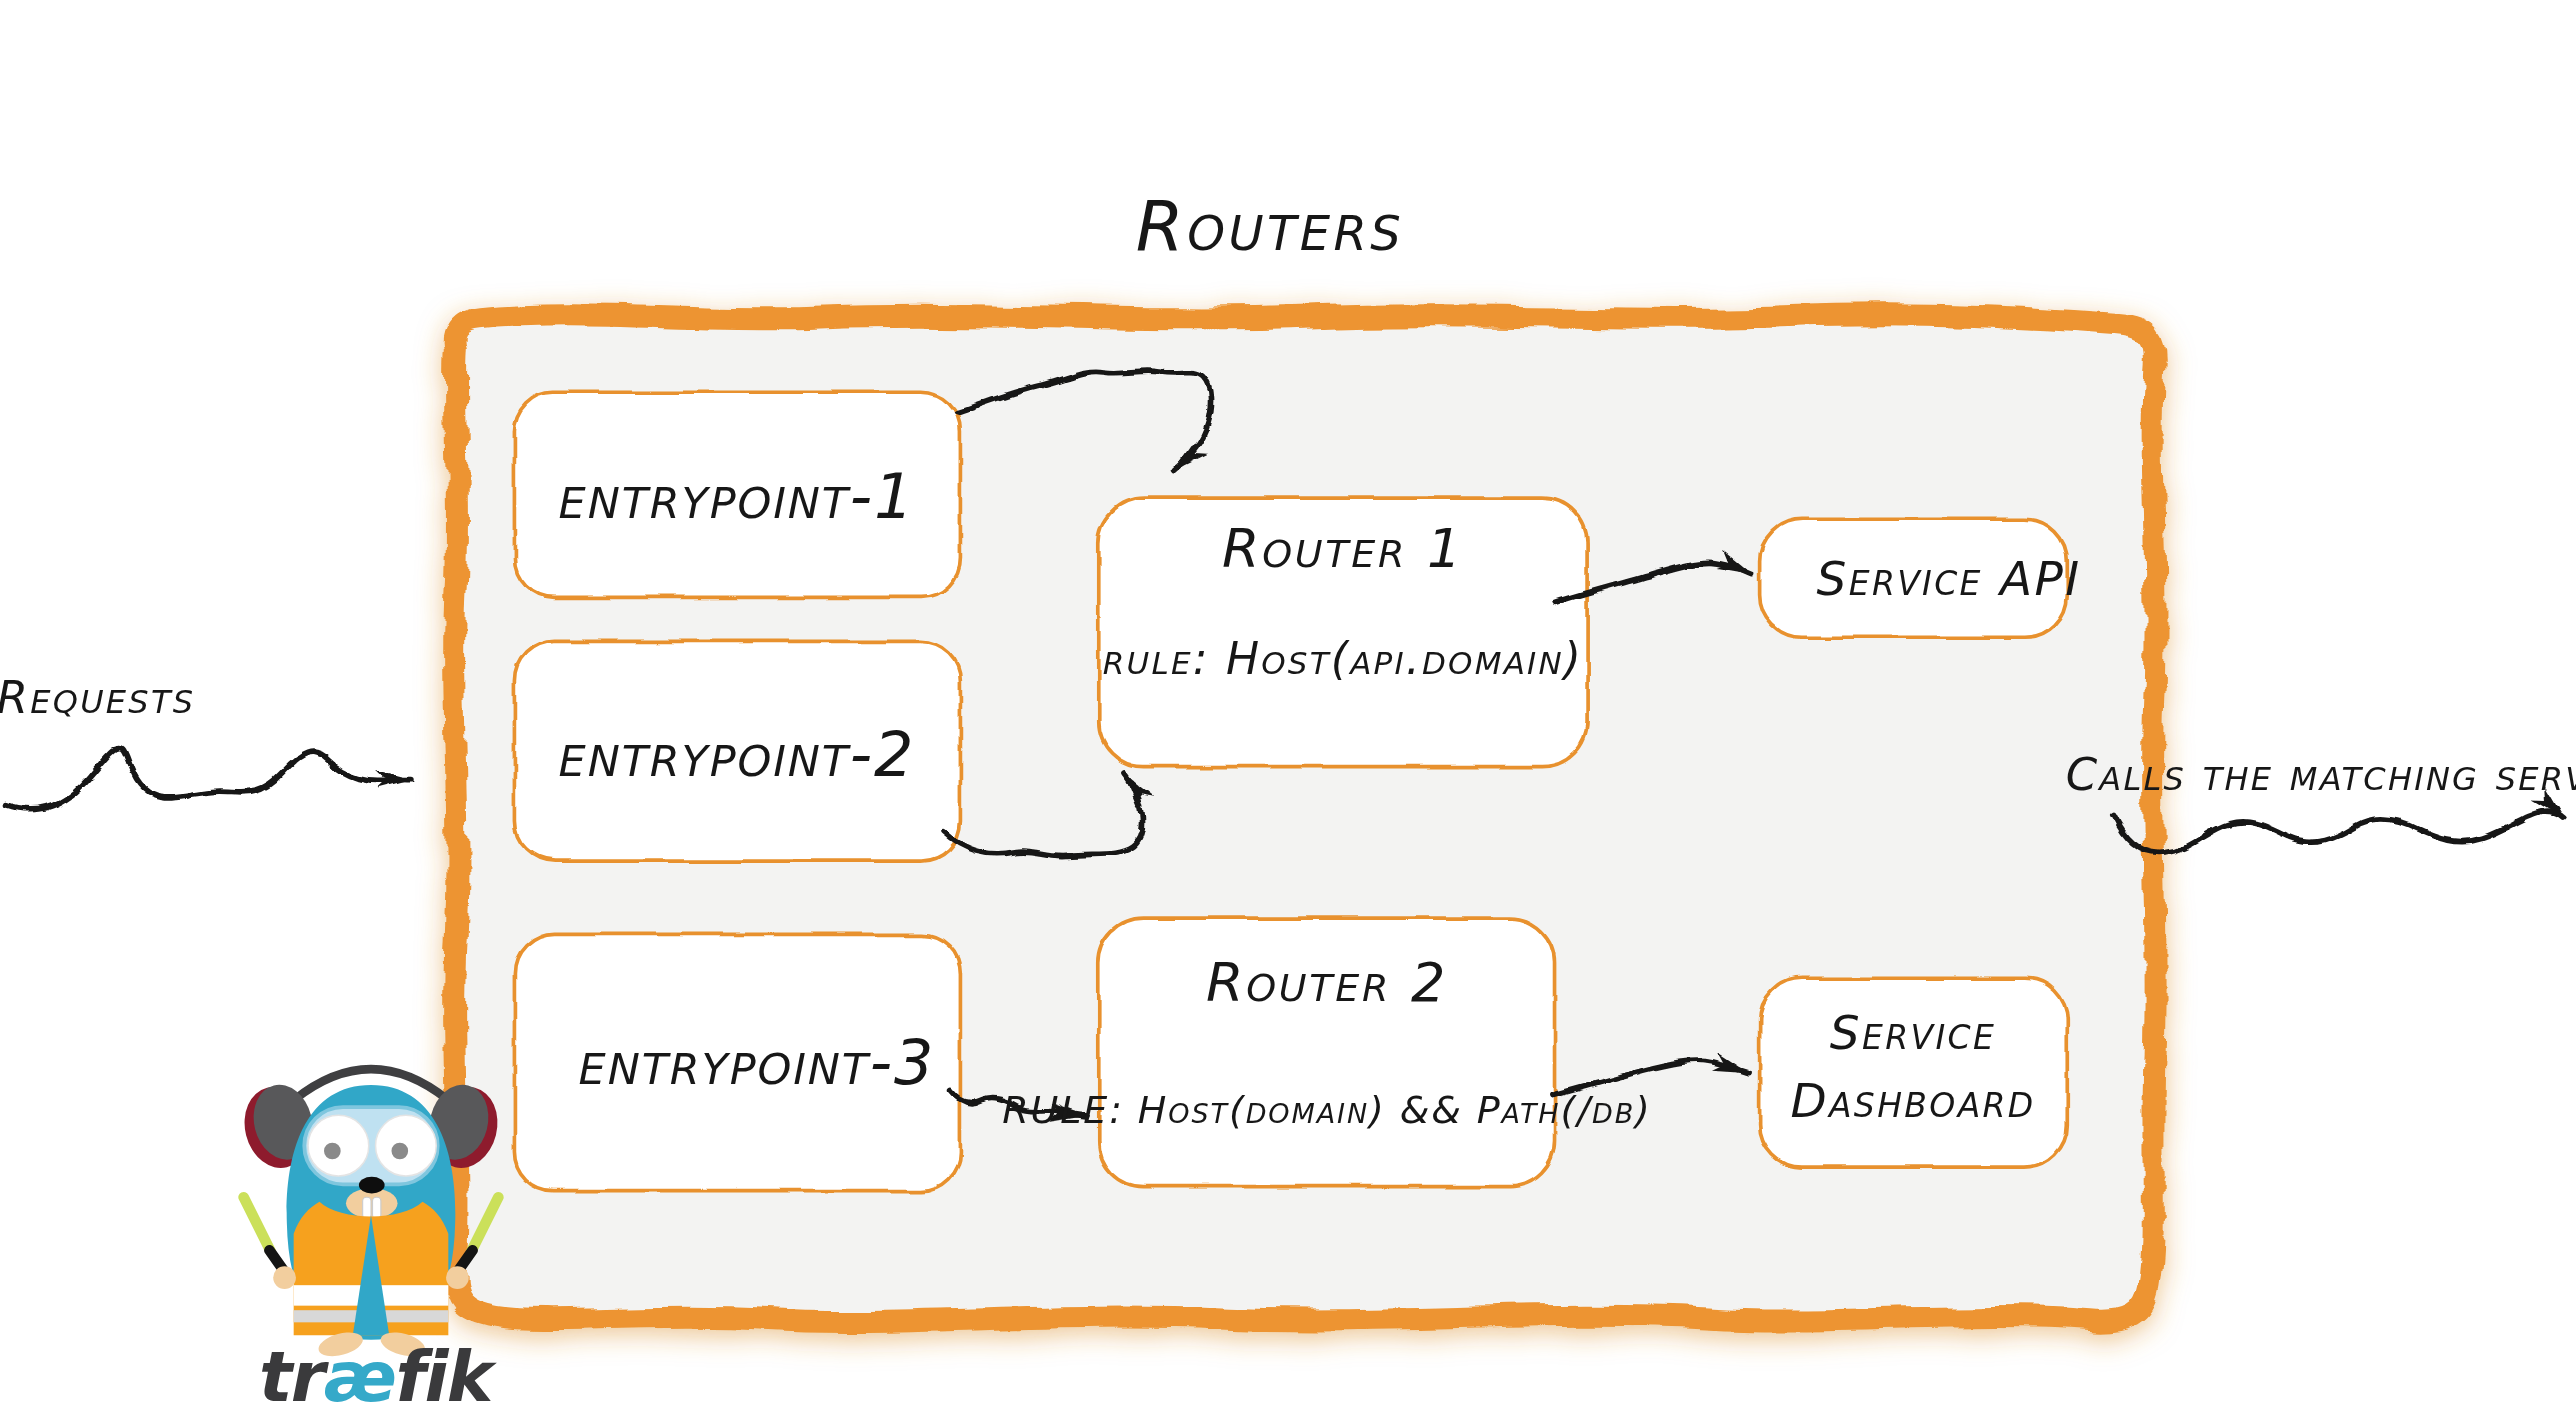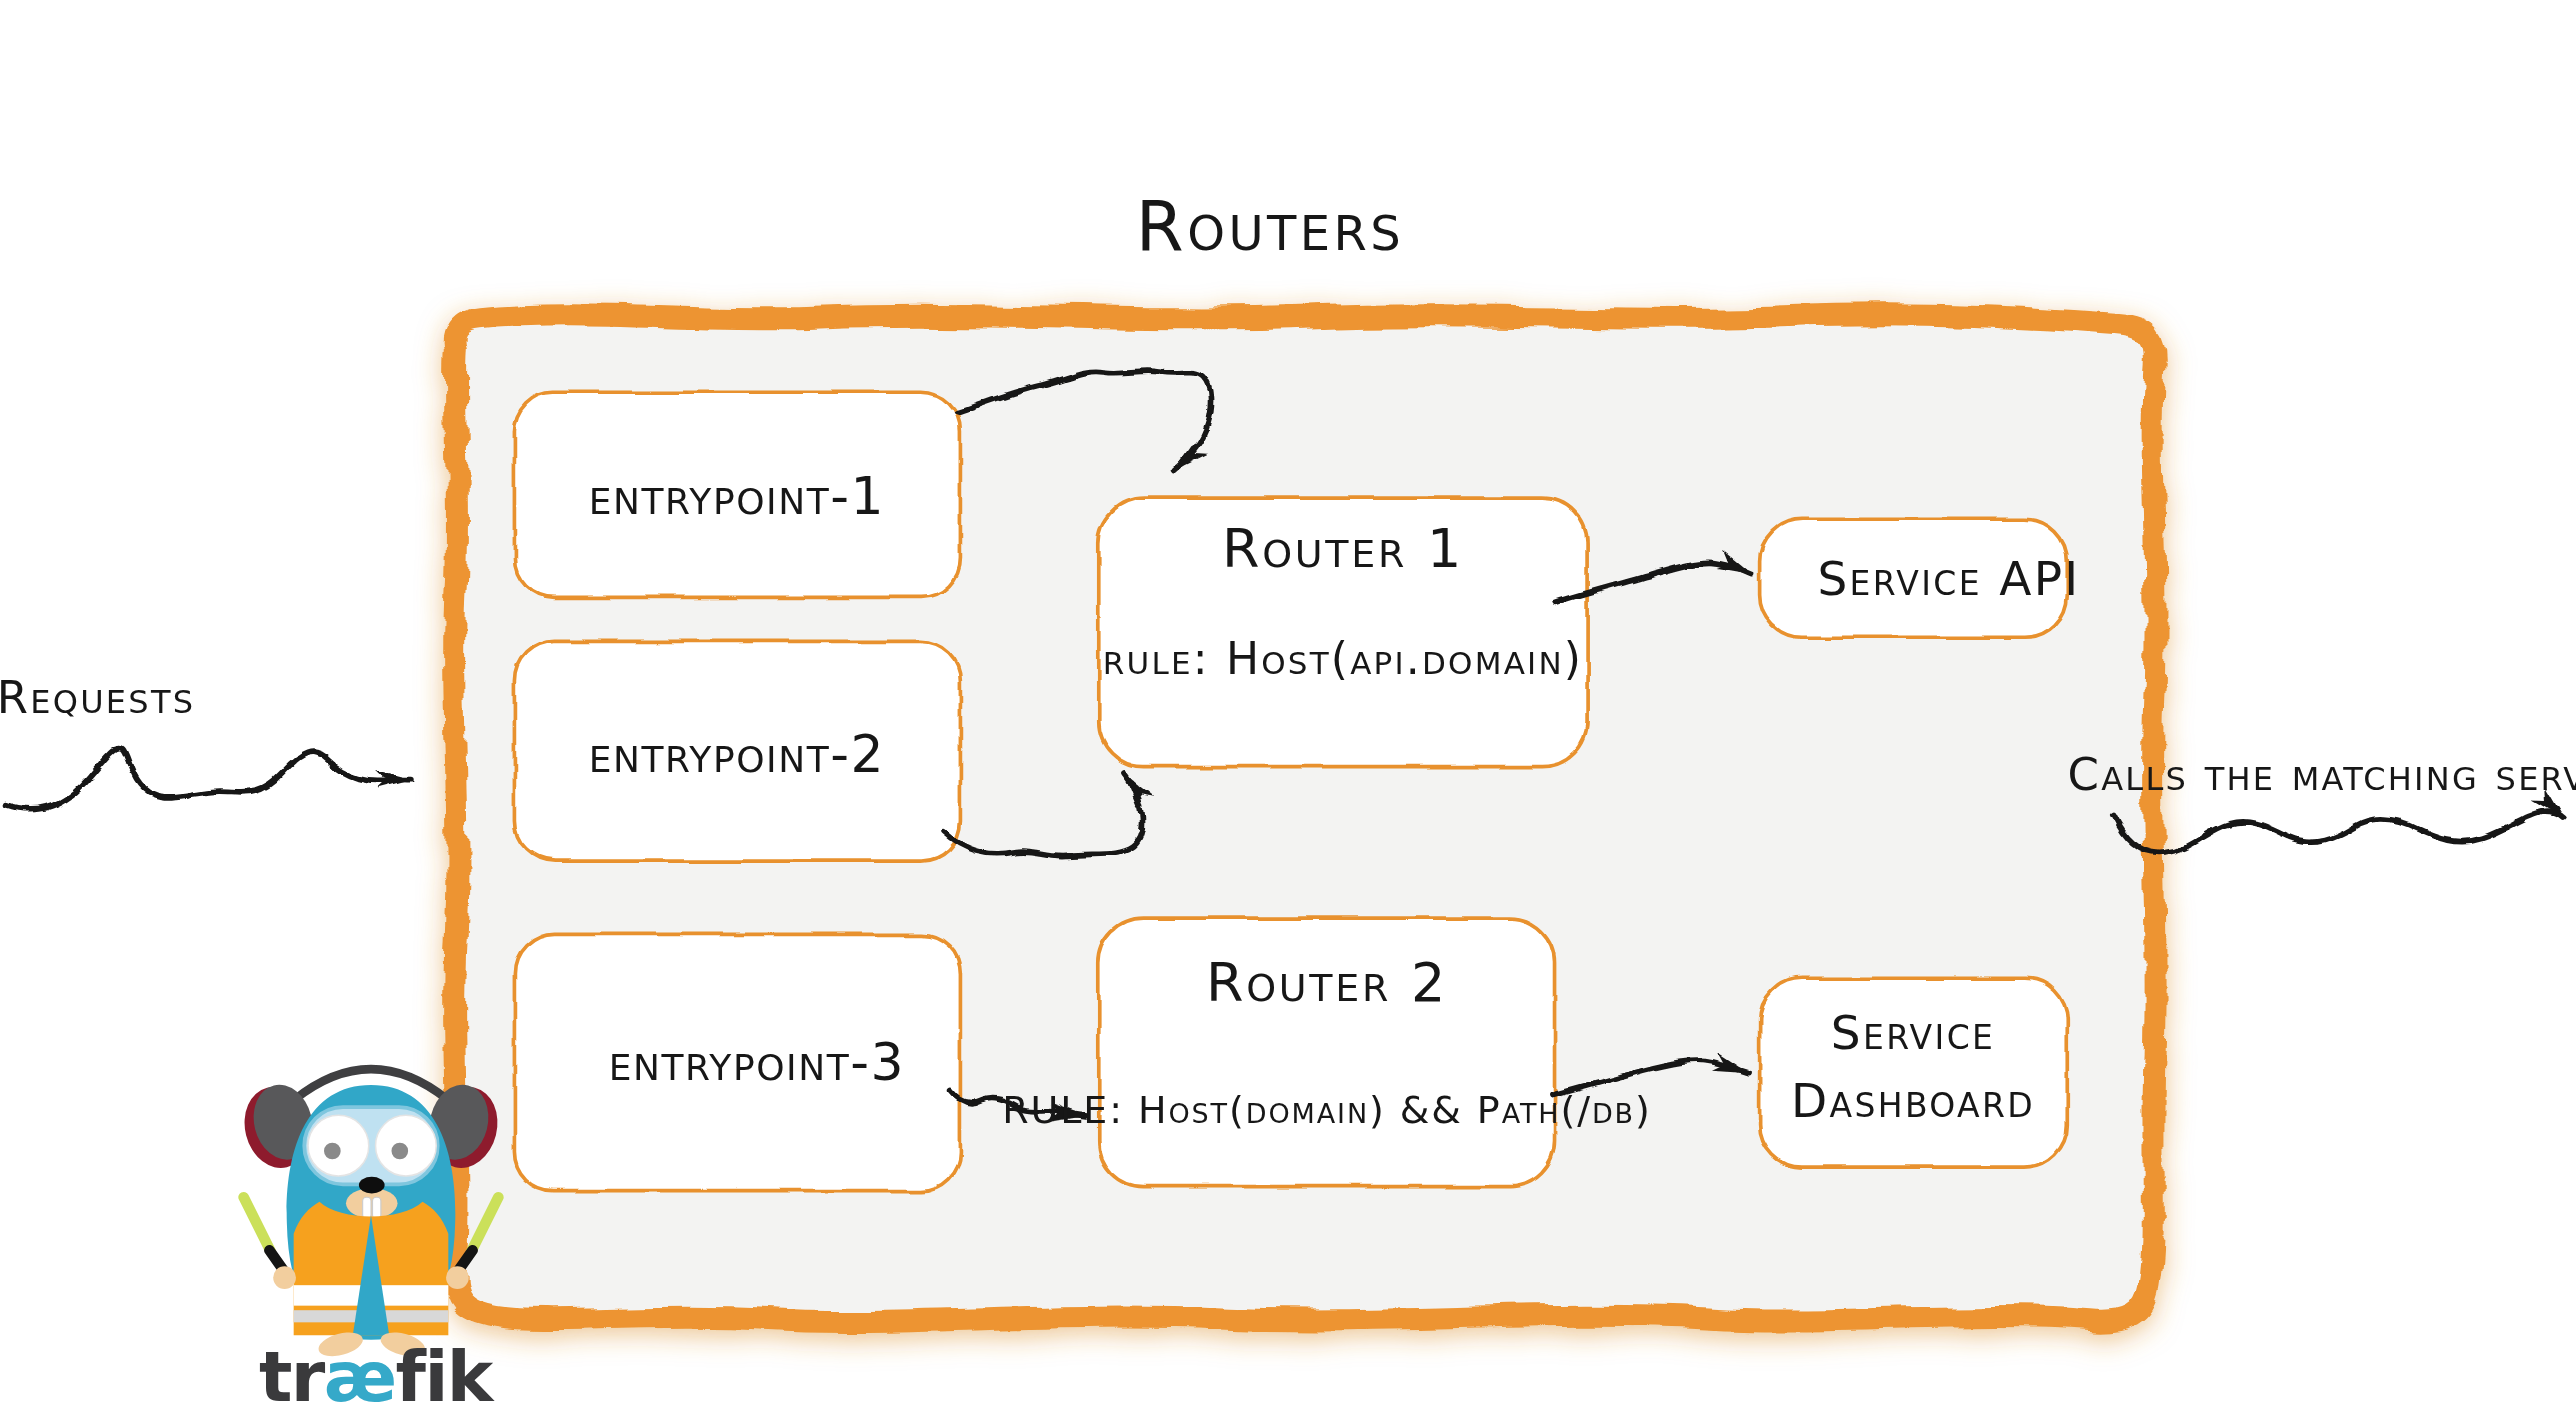--- a/index.html
+++ b/index.html
@@ -1,32 +1,33 @@
 <!DOCTYPE html>
 <html style="font-size:13px"><head>
 <meta charset="utf-8">
 <style>
   html,body{margin:0;padding:0;background:#ffffff;}
   .canvas{
     position:relative;width:2576px;height:1408px;overflow:hidden;
     background:#ffffff;
     font-family:"DejaVu Sans","Liberation Sans",sans-serif;
     color:#1a1a1a;
+    font-style:italic;
   }
   .art{position:absolute;left:0;top:0;z-index:1;}
   .lbl{
     position:absolute;transform:translate(-50%,-50%);
     white-space:nowrap;z-index:2;
     font-variant-caps:small-caps;
     letter-spacing:0.05em;
     color:#171717;
   }
   .t-title{font-size:69px;}
   .t-flow{font-size:45px;}
-  .t-entry{font-size:52px;letter-spacing:0.03em;text-align:center;}
+  .t-entry{font-size:62px;letter-spacing:0.03em;text-align:center;}
   .t-router{font-size:54px;}
   .t-rule{font-size:44px;}
   .t-rule2{font-size:38px;}
   .t-mw{font-size:46px;}
   .t-service{font-size:47px;}
   .gopher{position:absolute;left:228px;top:1035px;z-index:3;}
   .wordmark{
     position:absolute;left:259px;top:1336px;z-index:4;
     font-size:70px;font-weight:bold;letter-spacing:-1.6px;
     color:#3a3a3c;white-space:nowrap;

